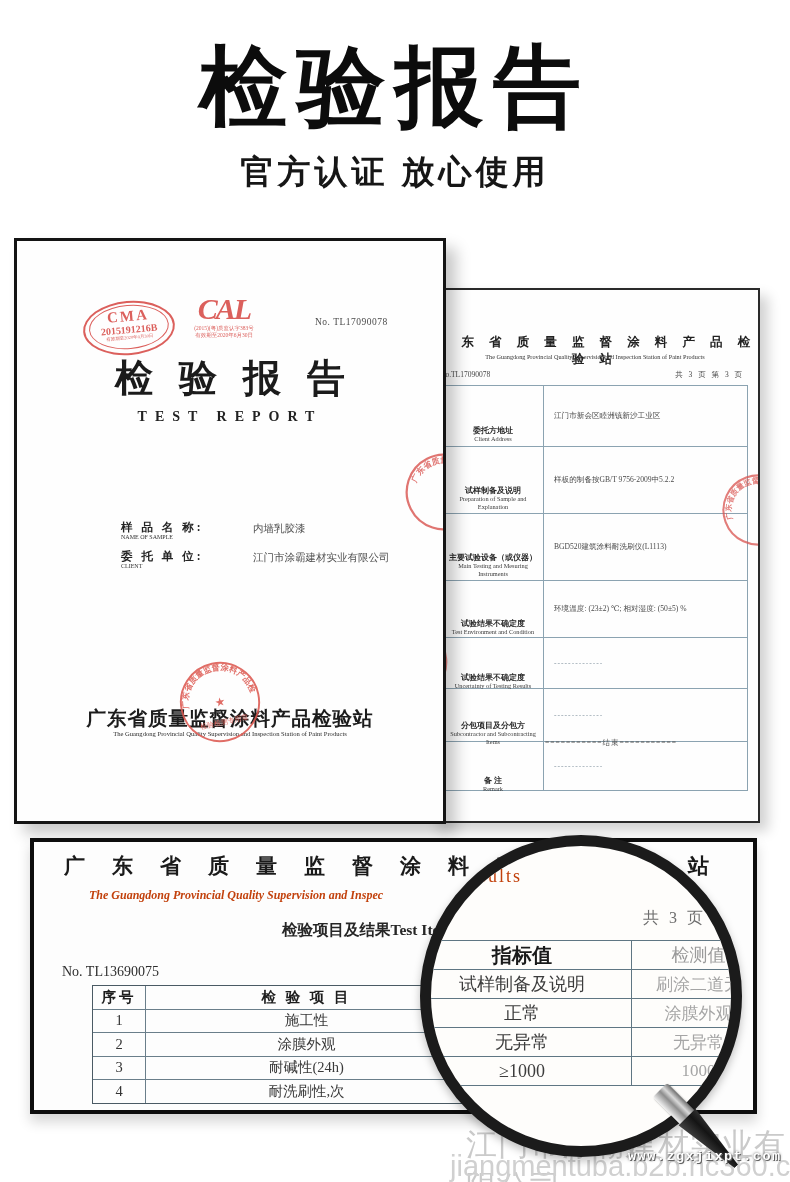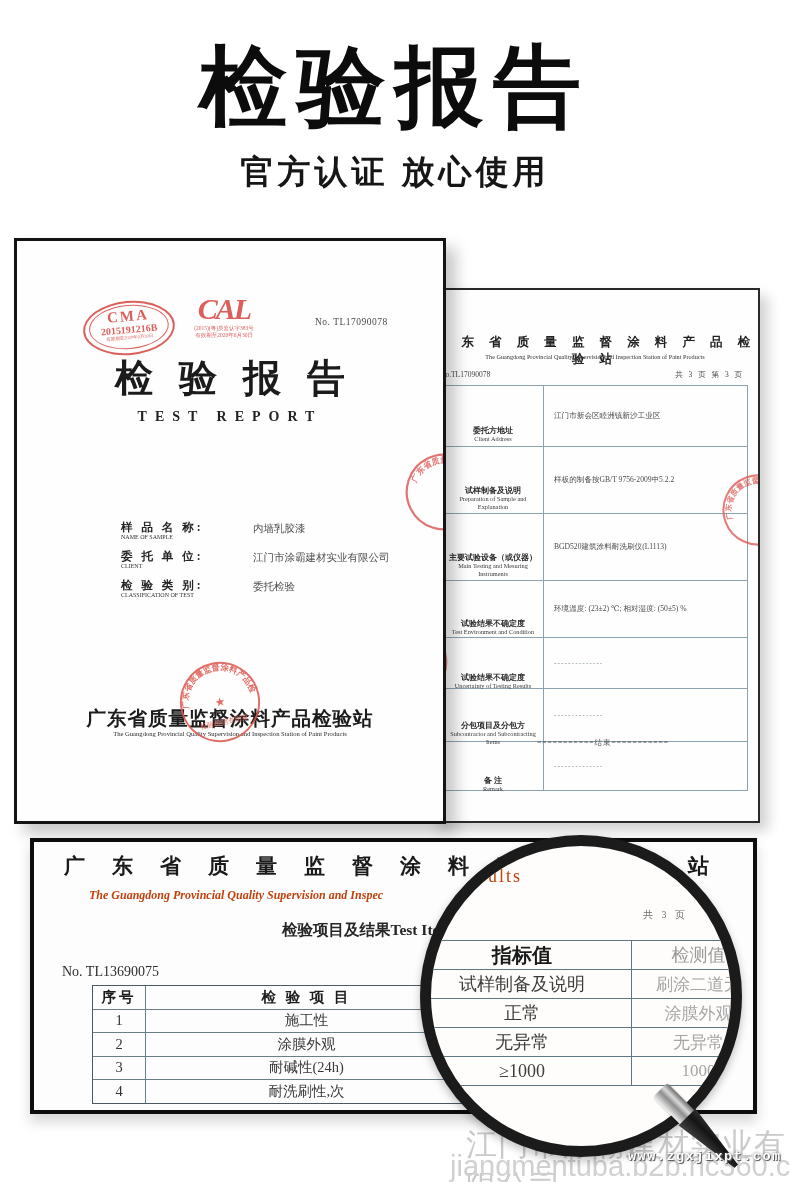--- a/index.html
+++ b/index.html
@@ -58,21 +58,21 @@
   .back-page{position:absolute;right:14px;top:80px;font-size:7.5px;color:#444;letter-spacing:2px;}
   .back-table{position:absolute;left:10px;top:95px;width:304px;border:1px solid #8ba3b1;}
   .brow{display:flex;border-bottom:1px solid #8ba3b1;}
   .brow:last-child{border-bottom:none;}
   .blabel{width:96px;border-right:1px solid #8ba3b1;display:flex;flex-direction:column;
     justify-content:center;text-align:center;padding:2px;}
   .bcn{font-size:8px;font-weight:bold;color:#2a2a2a;line-height:9.5px;margin-top:36px;}
   .ben{font-size:6.3px;color:#3b3b3b;line-height:7.5px;}
   .bval{flex:1;display:flex;align-items:center;padding-left:10px;font-size:7.6px;color:#4a4a4a;}
   .bval.dash{color:#8a9aa5;letter-spacing:1px;}
-  .back-end{position:absolute;left:8px;top:448px;width:100%;text-align:center;font-size:7.5px;
+  .back-end{position:absolute;left:16px;top:448px;width:100%;text-align:center;font-size:7.5px;
     color:#555;letter-spacing:1px;}
   .seal-edge-back-r{position:absolute;right:-38px;top:182px;width:76px;height:76px;transform:rotate(-20deg);opacity:.75;}
   .seal-edge-back-l{position:absolute;left:-66px;top:330px;width:84px;height:84px;transform:rotate(40deg);opacity:.7;}
 
   
   .result-card{position:absolute;left:30px;top:838px;width:719px;height:268px;background:#fdfdfd;
     border:4px solid #0d0d0d;box-shadow:0 8px 12px rgba(0,0,0,.16);z-index:20;overflow:hidden;}
   .card-org{position:absolute;left:30px;top:10px;width:685px;white-space:nowrap;overflow:hidden;
     font-size:21px;font-weight:bold;color:#1a1a1a;letter-spacing:27px;}
   .card-org-en{position:absolute;left:55px;top:46px;width:372px;white-space:nowrap;overflow:hidden;
@@ -85,21 +85,21 @@
   .cno{width:52px;border-right:1px solid #6a7e8a;display:flex;align-items:center;justify-content:center;
     font-size:14.5px;color:#333;}
   .citem{flex:1;display:flex;align-items:center;justify-content:center;font-size:14.5px;color:#3a3a3a;}
   .crow.head .cno,.crow.head .citem{font-weight:bold;color:#1d1d1d;letter-spacing:3px;}
 
   
   .lens{position:absolute;left:420px;top:835px;width:300px;height:300px;border:11px solid #1b1b1b;
     border-radius:50%;background:#fefdfb;z-index:30;box-shadow:0 4px 8px rgba(0,0,0,.25);}
   .lens-inner{position:absolute;inset:0;border-radius:50%;overflow:hidden;}
   .lens-results{position:absolute;left:24px;top:20px;font-size:18px;color:#c2410c;letter-spacing:2px;}
-  .lens-page{position:absolute;left:212px;top:62px;font-size:10px;color:#6e6e6e;letter-spacing:3px;}
+  .lens-page{position:absolute;left:212px;top:62px;font-size:16px;color:#6e6e6e;letter-spacing:3px;}
   .lens-table{position:absolute;left:-18px;top:94px;width:352px;border-top:1px solid #5f7683;}
   .lrow{display:flex;height:28px;border-bottom:1px solid #5f7683;}
   .lspec{width:218px;border-right:1.5px solid #5f7683;display:flex;align-items:center;
     justify-content:center;font-size:18px;color:#3c3c3c;}
   .lmeas{flex:1;display:flex;align-items:center;justify-content:center;font-size:17px;color:#a5a5a5;}
   .lrow.head .lspec{font-weight:bold;font-size:20px;color:#1a1a1a;}
   .lrow.head .lmeas{font-size:18px;color:#9a9a9a;}
 
   
   .handle{position:absolute;left:642px;top:1090px;width:36px;height:116px;transform:rotate(-45deg);
@@ -225,27 +225,20 @@
             <div class="flen">NAME OF SAMPLE</div>
           </div>
         <div class="fval">内墙乳胶漆</div>
       </div>
       <div class="frow">
         <div class="flabel">
             <div class="flcn">委 托 单 位:</div>
             <div class="flen">CLIENT</div>
           </div>
         <div class="fval">江门市涂霸建材实业有限公司</div>
-      </div>
-      <div class="frow">
-        <div class="flabel">
-            <div class="flcn">检 验 类 别:</div>
-            <div class="flen">CLASSIFICATION OF TEST</div>
-          </div>
-        <div class="fval">委托检验</div>
       </div>
     </div>
 
     <div class="front-org">广东省质量监督涂料产品检验站</div>
     <div class="front-org-en">The Guangdong Provincial Quality Supervision and Inspection Station of Paint Products</div>
 
     <svg class="seal-main seal-svg" viewBox="0 0 110 110">
       <circle cx="55" cy="55" r="50" fill="none" stroke="#dd5a52" stroke-width="2.5"></circle>
       <path id="arcF1" d="M 14,55 A 41,41 0 1 1 96,55" fill="none"></path>
       <text font-size="10.5" fill="#dd5a52" font-weight="bold"><textPath href="#arcF1">广东省质量监督涂料产品检验站</textPath></text>

